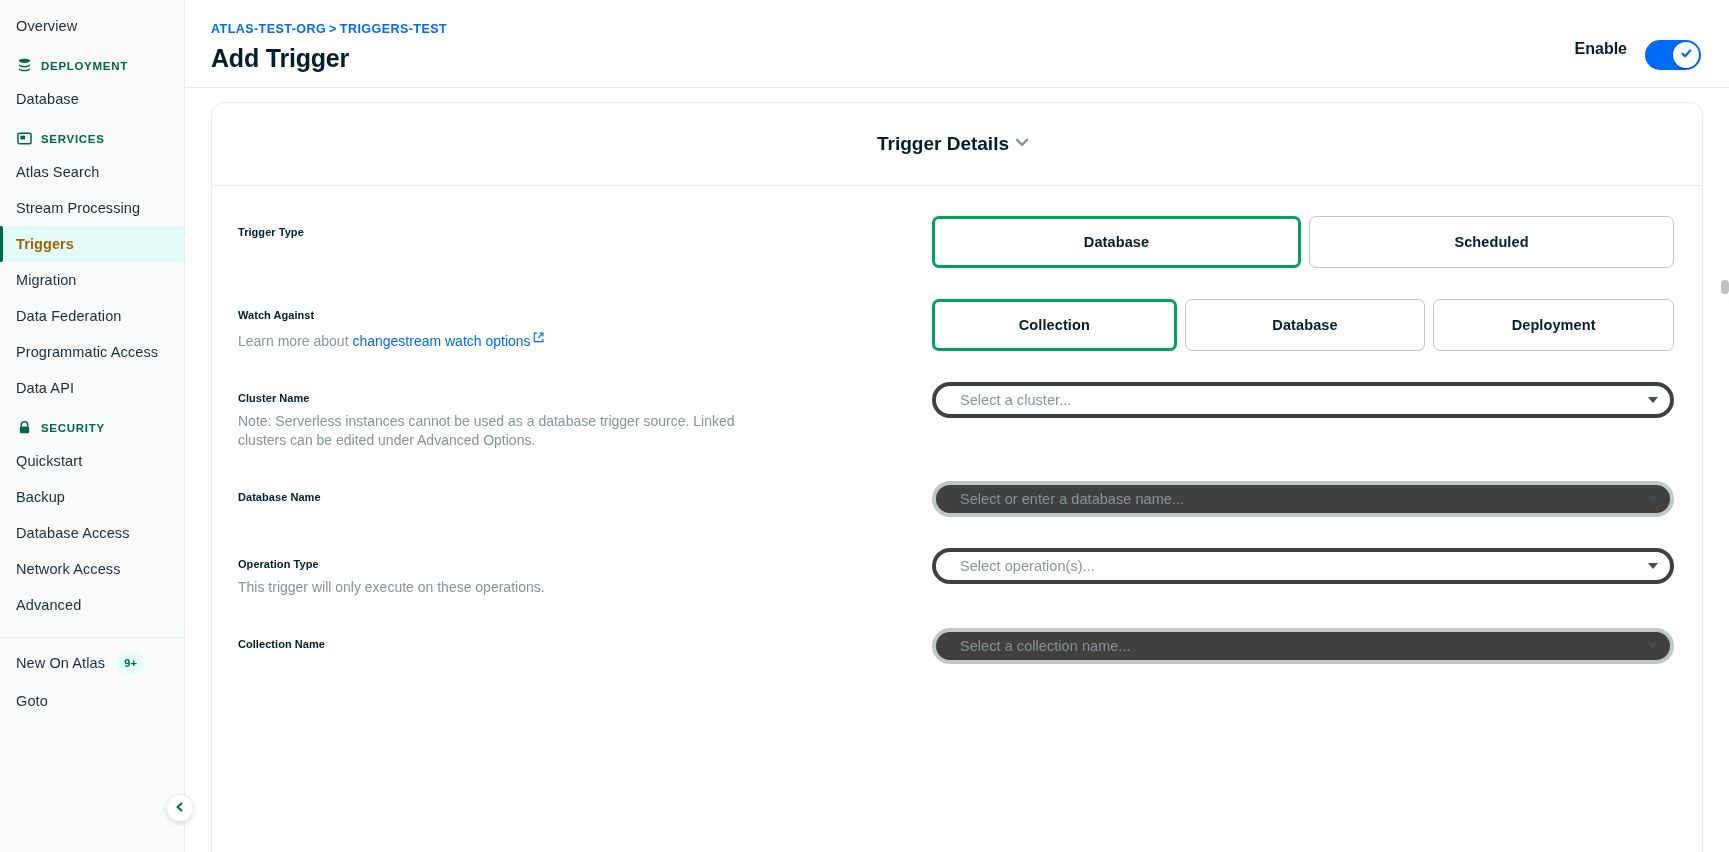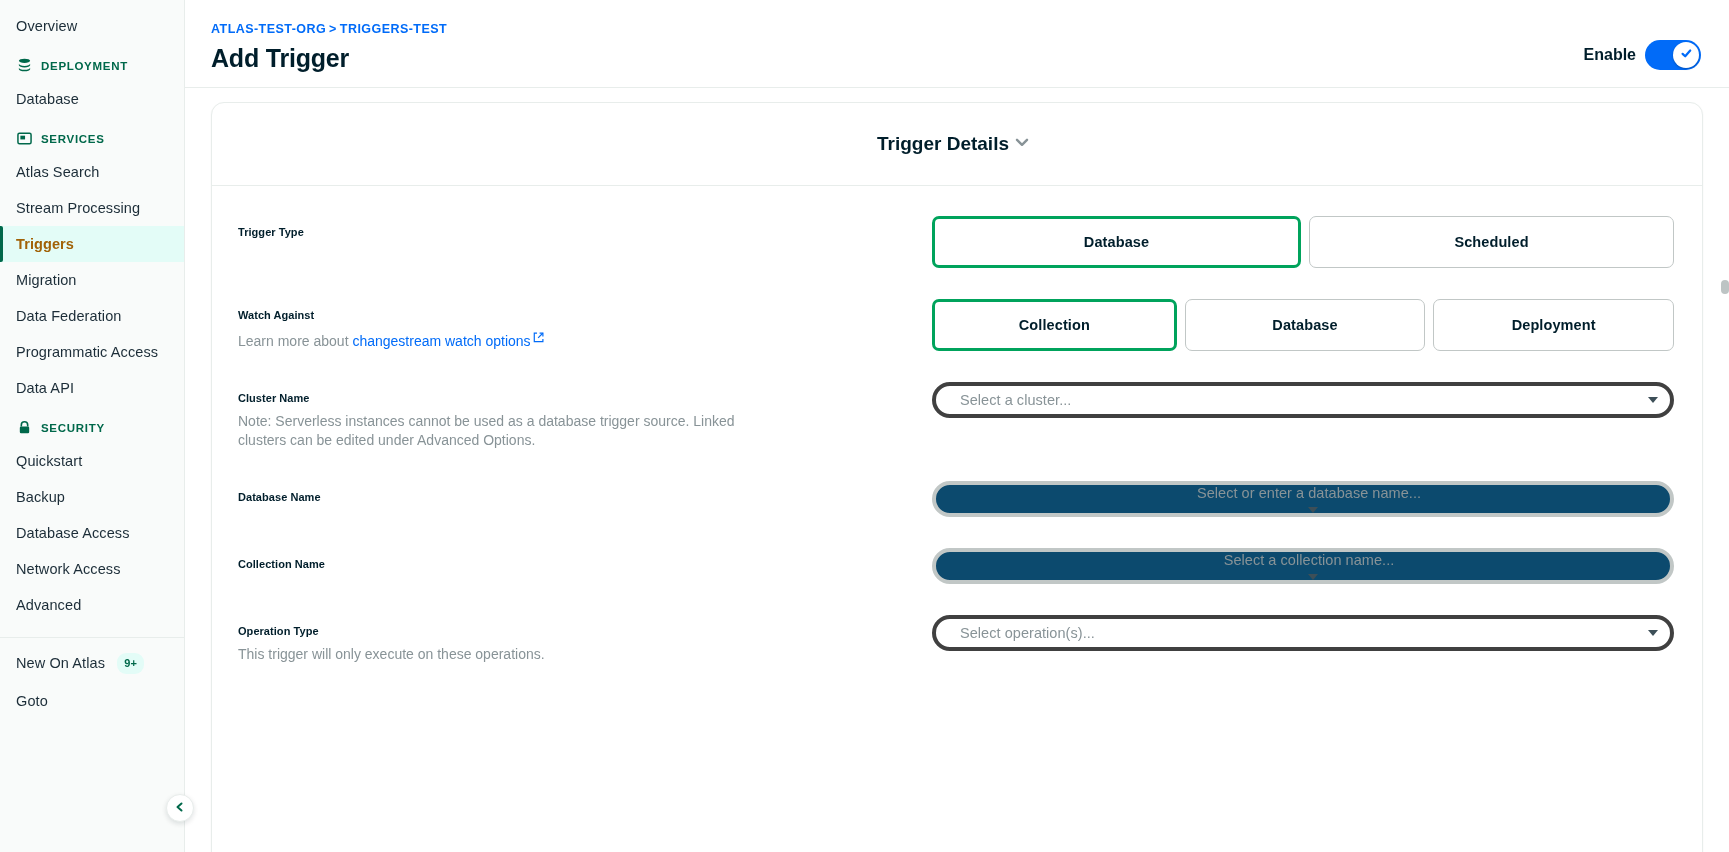--- a/index.html
+++ b/index.html
@@ -95,21 +95,21 @@
     color: #016bf8;
     letter-spacing: .45px;
     margin-bottom: 8px;
   }
   .breadcrumb a { color: #016bf8; text-decoration: none; }
   .breadcrumb .sep { margin: 0 3px; }
   .page-title {
     font-size: 25px; font-weight: 700;
     color: #001e2b; letter-spacing: -.2px;
   }
-  .enable-wrap { display: flex; align-items: center; gap: 9px; padding-top: 18px; }
+  .enable-wrap { display: flex; align-items: flex-start; gap: 18px; padding-top: 18px; }
   .enable-label { font-size: 16px; font-weight: 700; color: #001e2b; }
   .toggle {
     width: 56px; height: 30px;
     border-radius: 16px;
     background: #016bf8;
     position: relative;
     cursor: pointer;
     display: block;
   }
   .toggle .knob {
@@ -188,24 +188,23 @@
     cursor: pointer;
     position: relative;
   }
   .select .val {
     flex: 1;
     font-size: 14.5px;
     color: #889397;
     letter-spacing: .05px;
   }
   .select.disabled {
-    background: #0c4a6e;
+    background: #404040;
     border-color: #c1c7c6;
     cursor: not-allowed;
-    flex-direction: column;
   }
   .select.disabled .val { color: #889397; }
   .caret {
     width: 0; height: 0;
     border-left: 5px solid transparent;
     border-right: 5px solid transparent;
     border-top: 6px solid #3d4f58;
     margin-left: 8px;
   }
 
@@ -377,41 +376,41 @@
           <div class="row-ctl">
             <div class="select disabled">
               <span class="val">Select or enter a database name...</span>
               <span class="caret"></span>
             </div>
           </div>
         </div>
 
         <div class="row">
           <div class="row-label">
+            <div class="lbl">Operation Type</div>
+            <div class="desc">This trigger will only execute on these operations.</div>
+          </div>
+          <div class="row-ctl">
+            <div class="select">
+              <span class="val">Select operation(s)...</span>
+              <span class="caret"></span>
+            </div>
+          </div>
+        </div>
+
+        <div class="row">
+          <div class="row-label">
             <div class="lbl">Collection Name</div>
           </div>
           <div class="row-ctl">
             <div class="select disabled">
               <span class="val">Select a collection name...</span>
               <span class="caret"></span>
             </div>
           </div>
         </div>
 
-        <div class="row">
-          <div class="row-label">
-            <div class="lbl">Operation Type</div>
-            <div class="desc">This trigger will only execute on these operations.</div>
-          </div>
-          <div class="row-ctl">
-            <div class="select">
-              <span class="val">Select operation(s)...</span>
-              <span class="caret"></span>
-            </div>
-          </div>
-        </div>
-
       </div>
     </section>
 
     <div class="scrollbar-hint"></div>
   </div>
 </div>
 
 </body></html>

